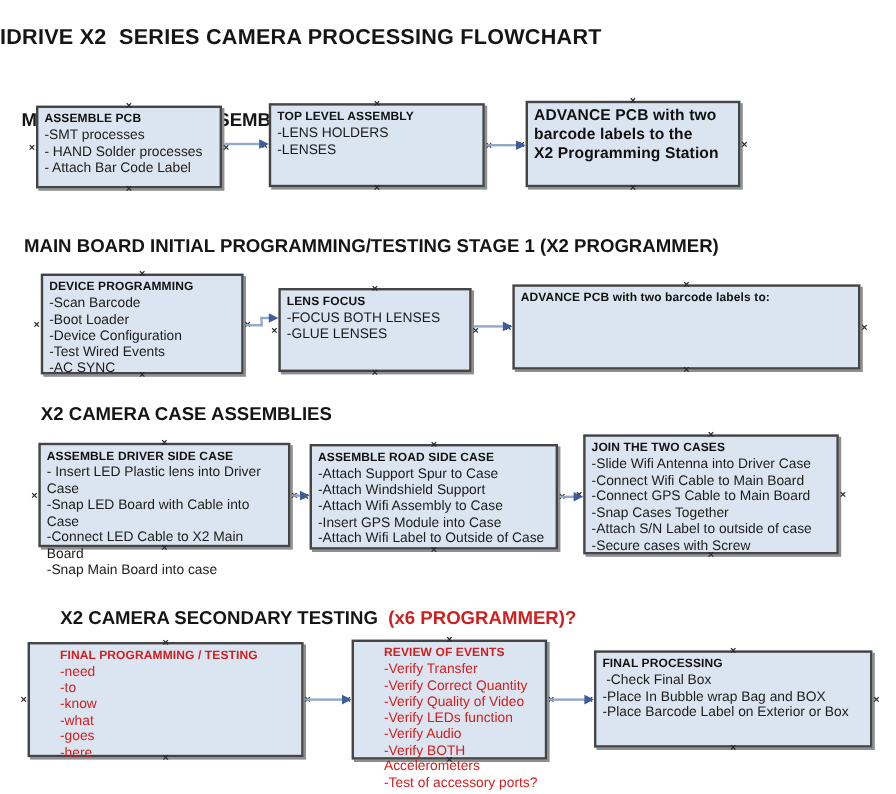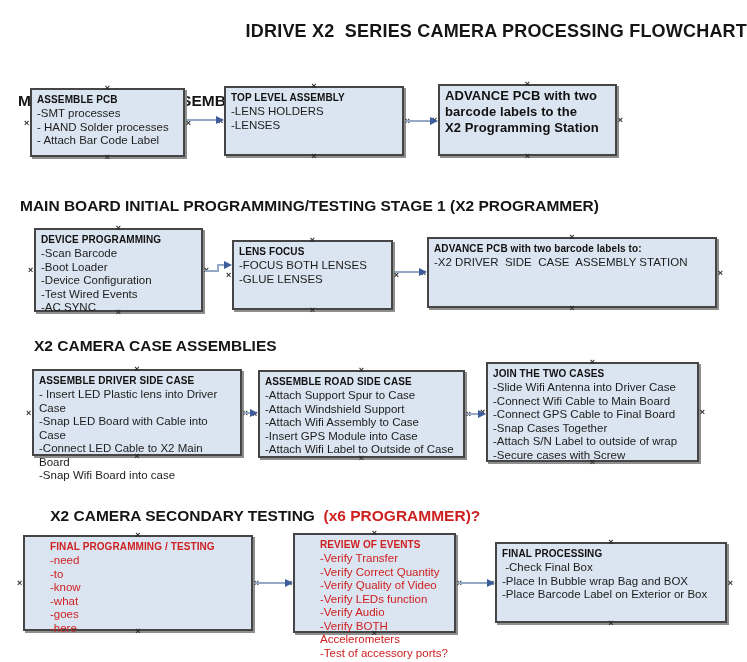--- a/index.html
+++ b/index.html
@@ -1,20 +1,20 @@
 <!DOCTYPE html>
 <html style="--box_fill: #dbe5f1; --box_border: #454545; --connector_line: #94a9c6; --connector_head: #3c5c9c; --red_text: #cf2020;"><head>
 <meta charset="utf-8">
 <style>
   html,body {margin:0; padding:0; background:#fff;}
   body {font-family:"Liberation Sans", sans-serif;}
   .stage {position:relative; width:747px; height:662px; background:#ffffff; overflow:hidden;}
 
   .page-title {
-    position:absolute; top:21px; left:0; width:747px; text-align:right;
+    position:absolute; top:21px; left:0; width:747px; text-align:left;
     font-weight:bold; font-size:18px; letter-spacing:0.2px; color:#151515; white-space:pre;
   }
   .section-header {
     position:absolute; font-weight:bold; font-size:15.5px; color:#151515; white-space:pre;
   }
   .section-header .red-part {color:var(--red_text);}
 
   .fbox {
     position:absolute; background:var(--box_fill);
     border:2px solid var(--box_border);
@@ -108,21 +108,20 @@
     <div class="fbox-line">-FOCUS BOTH LENSES</div>
     <div class="fbox-line">-GLUE LENSES</div>
   <span class="cpoint cp-t">×</span>
       <span class="cpoint cp-b">×</span>
       <span class="cpoint cp-l">×</span>
       <span class="cpoint cp-r">×</span>
     </div>
 
   <div class="fbox" style="left:427px; top:237px; width:290px; height:71px;">
     <div class="fbox-title">ADVANCE PCB with two barcode labels to:</div>
-    <div class="fbox-line">-X2 DRIVER  SIDE  CASE  ASSEMBLY STATION</div>
   <span class="cpoint cp-t">×</span>
       <span class="cpoint cp-b">×</span>
       <span class="cpoint cp-l">×</span>
       <span class="cpoint cp-r">×</span>
     </div>
 
   <div class="hline" style="left:205px; top:270px; width:14px;"></div>
   <div class="vline" style="left:217px; top:264px; height:8px;"></div>
   <div class="hline" style="left:217px; top:264px; width:8px;"></div>
   <div class="ahead" style="left:224px; top:261px;"></div>
@@ -130,21 +129,21 @@
   <div class="hline" style="left:395px; top:271px; width:24px;"></div>
   <div class="ahead" style="left:419px; top:268px;"></div>
 
   <div class="section-header" style="left:34px; top:337px;">X2 CAMERA CASE ASSEMBLIES</div>
 
   <div class="fbox" style="left:32px; top:369px; width:210px; height:87px;">
     <div class="fbox-title">ASSEMBLE DRIVER SIDE CASE</div>
     <div class="fbox-line">- Insert LED Plastic lens into Driver Case</div>
     <div class="fbox-line">-Snap LED Board with Cable into Case</div>
     <div class="fbox-line">-Connect LED Cable to X2 Main Board</div>
-    <div class="fbox-line">-Snap Wifi Board into case</div>
+    <div class="fbox-line">-Snap Main Board into case</div>
   <span class="cpoint cp-t">×</span>
       <span class="cpoint cp-b">×</span>
       <span class="cpoint cp-l">×</span>
       <span class="cpoint cp-r">×</span>
     </div>
 
   <div class="fbox" style="left:258px; top:370px; width:207px; height:88px;">
     <div class="fbox-title">ASSEMBLE ROAD SIDE CASE</div>
     <div class="fbox-line">-Attach Support Spur to Case</div>
     <div class="fbox-line">-Attach Windshield Support</div>
@@ -154,23 +153,23 @@
   <span class="cpoint cp-t">×</span>
       <span class="cpoint cp-b">×</span>
       <span class="cpoint cp-l">×</span>
       <span class="cpoint cp-r">×</span>
     </div>
 
   <div class="fbox" style="left:486px; top:362px; width:213px; height:100px;">
     <div class="fbox-title">JOIN THE TWO CASES</div>
     <div class="fbox-line">-Slide Wifi Antenna into Driver Case</div>
     <div class="fbox-line">-Connect Wifi Cable to Main Board</div>
-    <div class="fbox-line">-Connect GPS Cable to Final Board</div>
+    <div class="fbox-line">-Connect GPS Cable to Main Board</div>
     <div class="fbox-line">-Snap Cases Together</div>
-    <div class="fbox-line">-Attach S/N Label to outside of wrap</div>
+    <div class="fbox-line">-Attach S/N Label to outside of case</div>
     <div class="fbox-line">-Secure cases with Screw</div>
   <span class="cpoint cp-t">×</span>
       <span class="cpoint cp-b">×</span>
       <span class="cpoint cp-l">×</span>
       <span class="cpoint cp-r">×</span>
     </div>
 
   <div class="hline" style="left:244px; top:412px; width:8px;"></div>
   <div class="ahead" style="left:250px; top:409px;"></div>
 

